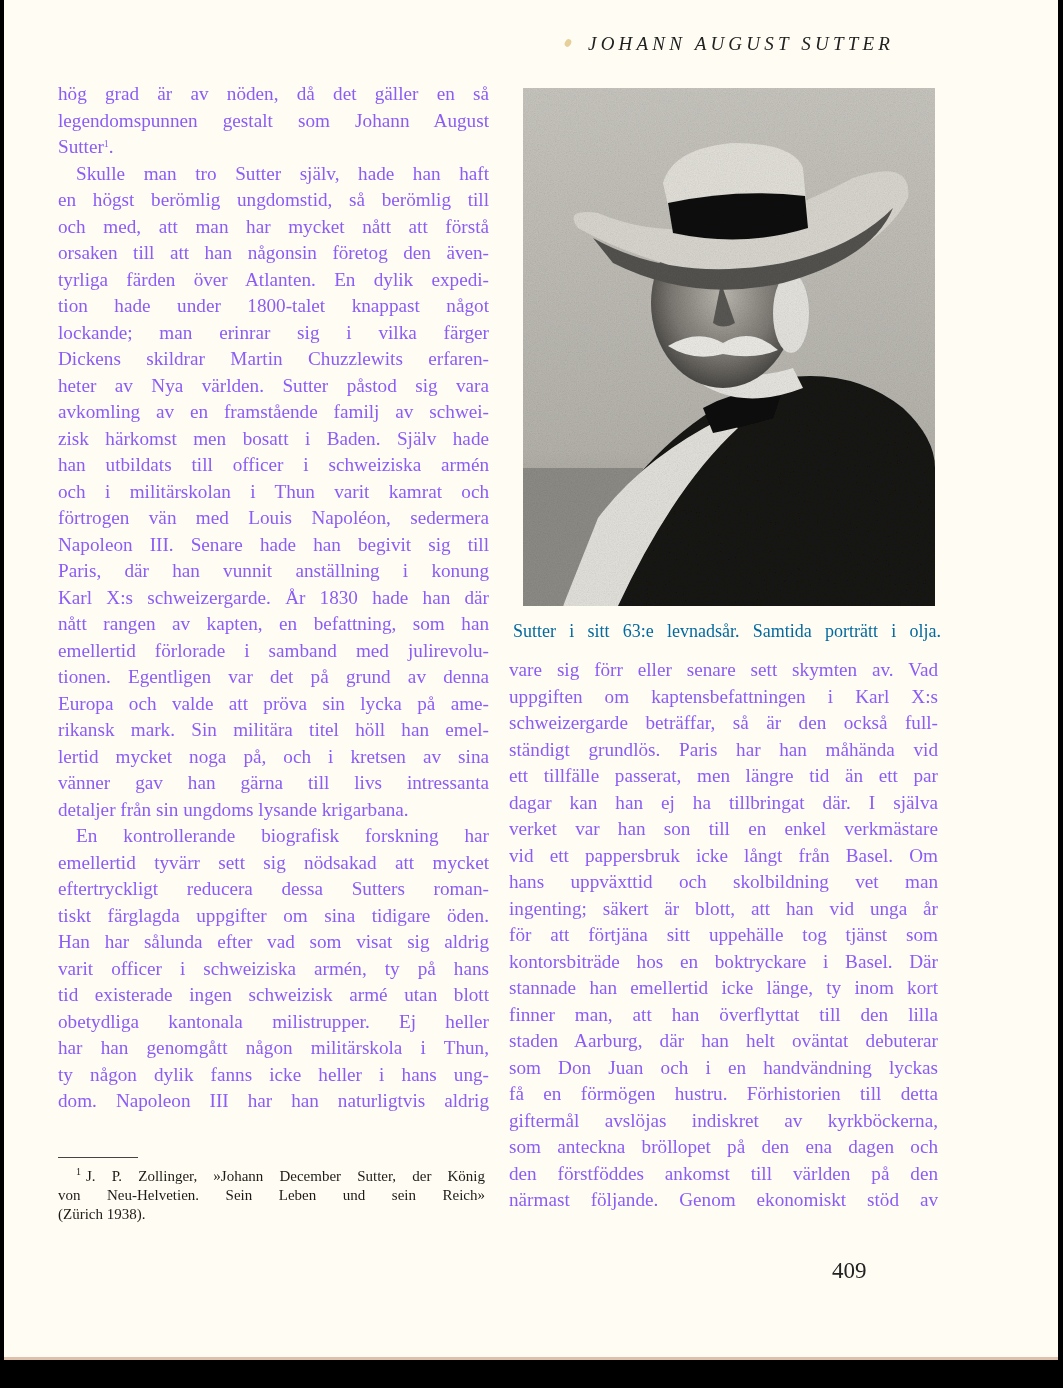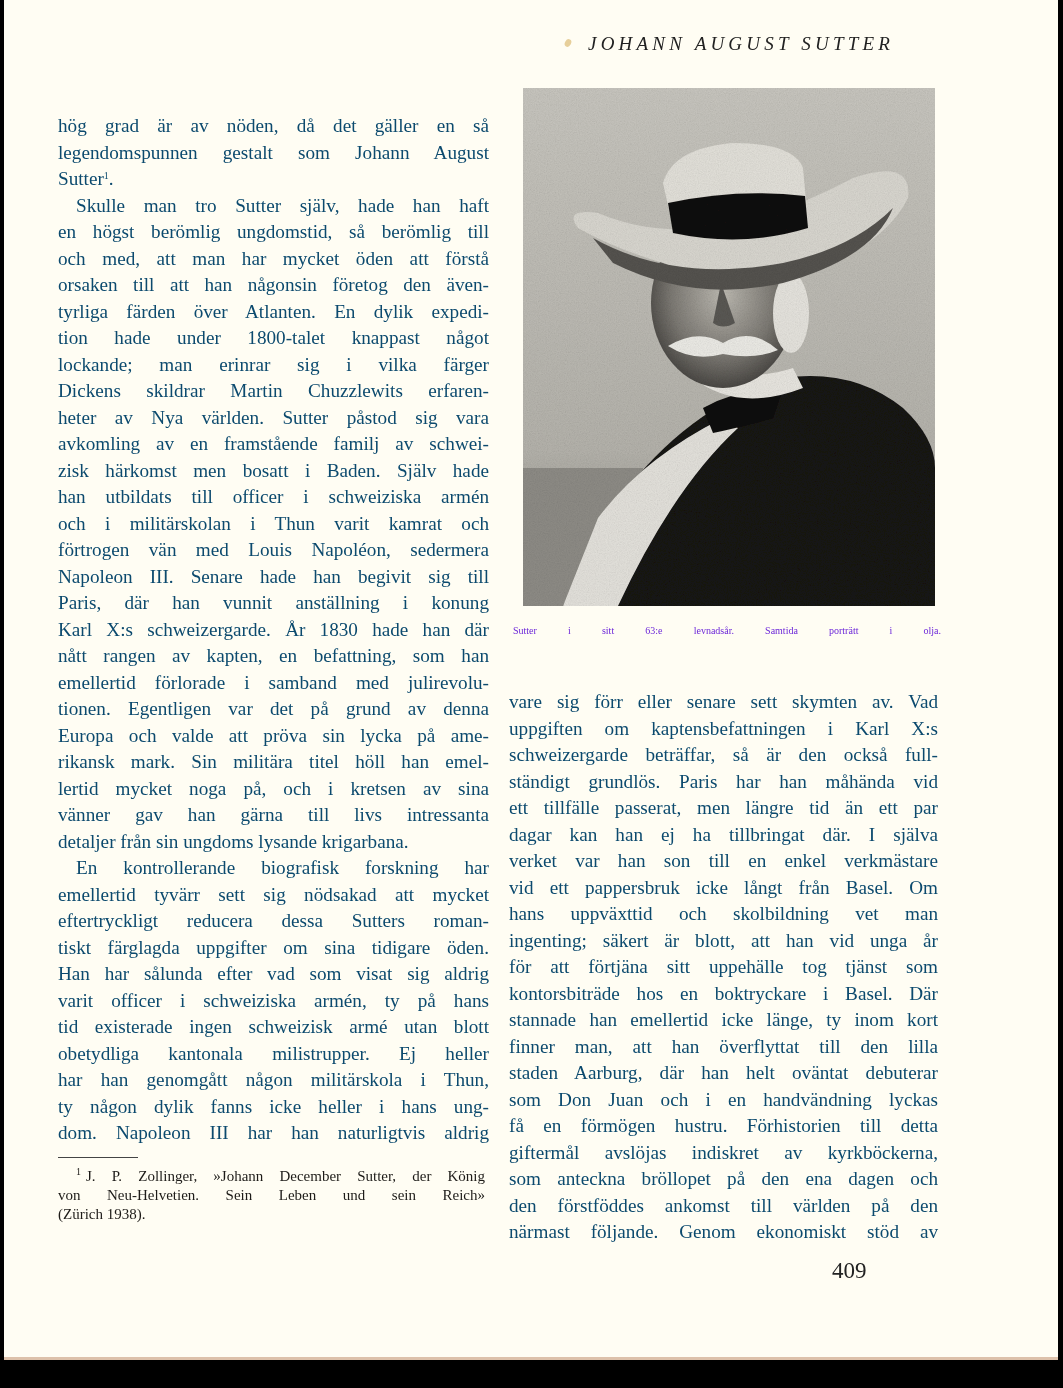--- a/index.html
+++ b/index.html
@@ -51,22 +51,21 @@
       height: 8px;
       background: #e7cf9a;
       border-radius: 50%;
       transform: rotate(30deg);
     }
     .col {
       position: absolute;
       font-family: "Liberation Serif", "DejaVu Serif", serif;
       font-size: 19.2px;
       line-height: 26.5px;
-      color: #0c4a6e;
-      margin-top: 32px;
+      color: #8b5cf6;
     }
     .col-left {
       left: 54px;
       top: 81px;
       width: 431px;
     }
     .col-right {
       left: 505px;
       top: 657px;
       width: 429px;
@@ -123,26 +122,26 @@
       display: block;
       width: 100%;
       height: 100%;
     }
     .caption {
       position: absolute;
       left: 509px;
       top: 621px;
       width: 428px;
       font-family: "Liberation Serif", "DejaVu Serif", serif;
-      font-size: 10px;
+      font-size: 18px;
       line-height: 20px;
       text-align: justify;
       text-align-last: justify;
       white-space: nowrap;
-      color: #6d28d9;
+      color: #0369a1;
     }
     .page-number {
       position: absolute;
       left: 828px;
       top: 1258px;
       font-family: "Liberation Serif", "DejaVu Serif", serif;
       font-size: 23px;
       color: #222;
     }
   </style>
@@ -153,21 +152,21 @@
 
   <div class="head-mark"></div>
   <div class="running-head">JOHANN AUGUST SUTTER</div>
 
   <div class="col col-left" id="left-col">
       <span class="line"><span>hög grad är av nöden, då det gäller en så</span></span>
       <span class="line"><span>legendomspunnen gestalt som Johann August</span></span>
       <span class="line last"><span>Sutter</span><sup>1</sup><span>.</span></span>
       <span class="line indent"><span>Skulle man tro Sutter själv, hade han haft</span></span>
       <span class="line"><span>en högst berömlig ungdomstid, så berömlig till</span></span>
-      <span class="line"><span>och med, att man har mycket öden att förstå</span></span>
+      <span class="line"><span>och med, att man har mycket nått att förstå</span></span>
       <span class="line"><span>orsaken till att han någonsin företog den även-</span></span>
       <span class="line"><span>tyrliga färden över Atlanten. En dylik expedi-</span></span>
       <span class="line"><span>tion hade under 1800-talet knappast något</span></span>
       <span class="line"><span>lockande; man erinrar sig i vilka färger</span></span>
       <span class="line"><span>Dickens skildrar Martin Chuzzlewits erfaren-</span></span>
       <span class="line"><span>heter av Nya världen. Sutter påstod sig vara</span></span>
       <span class="line"><span>avkomling av en framstående familj av schwei-</span></span>
       <span class="line"><span>zisk härkomst men bosatt i Baden. Själv hade</span></span>
       <span class="line"><span>han utbildats till officer i schweiziska armén</span></span>
       <span class="line"><span>och i militärskolan i Thun varit kamrat och</span></span>

